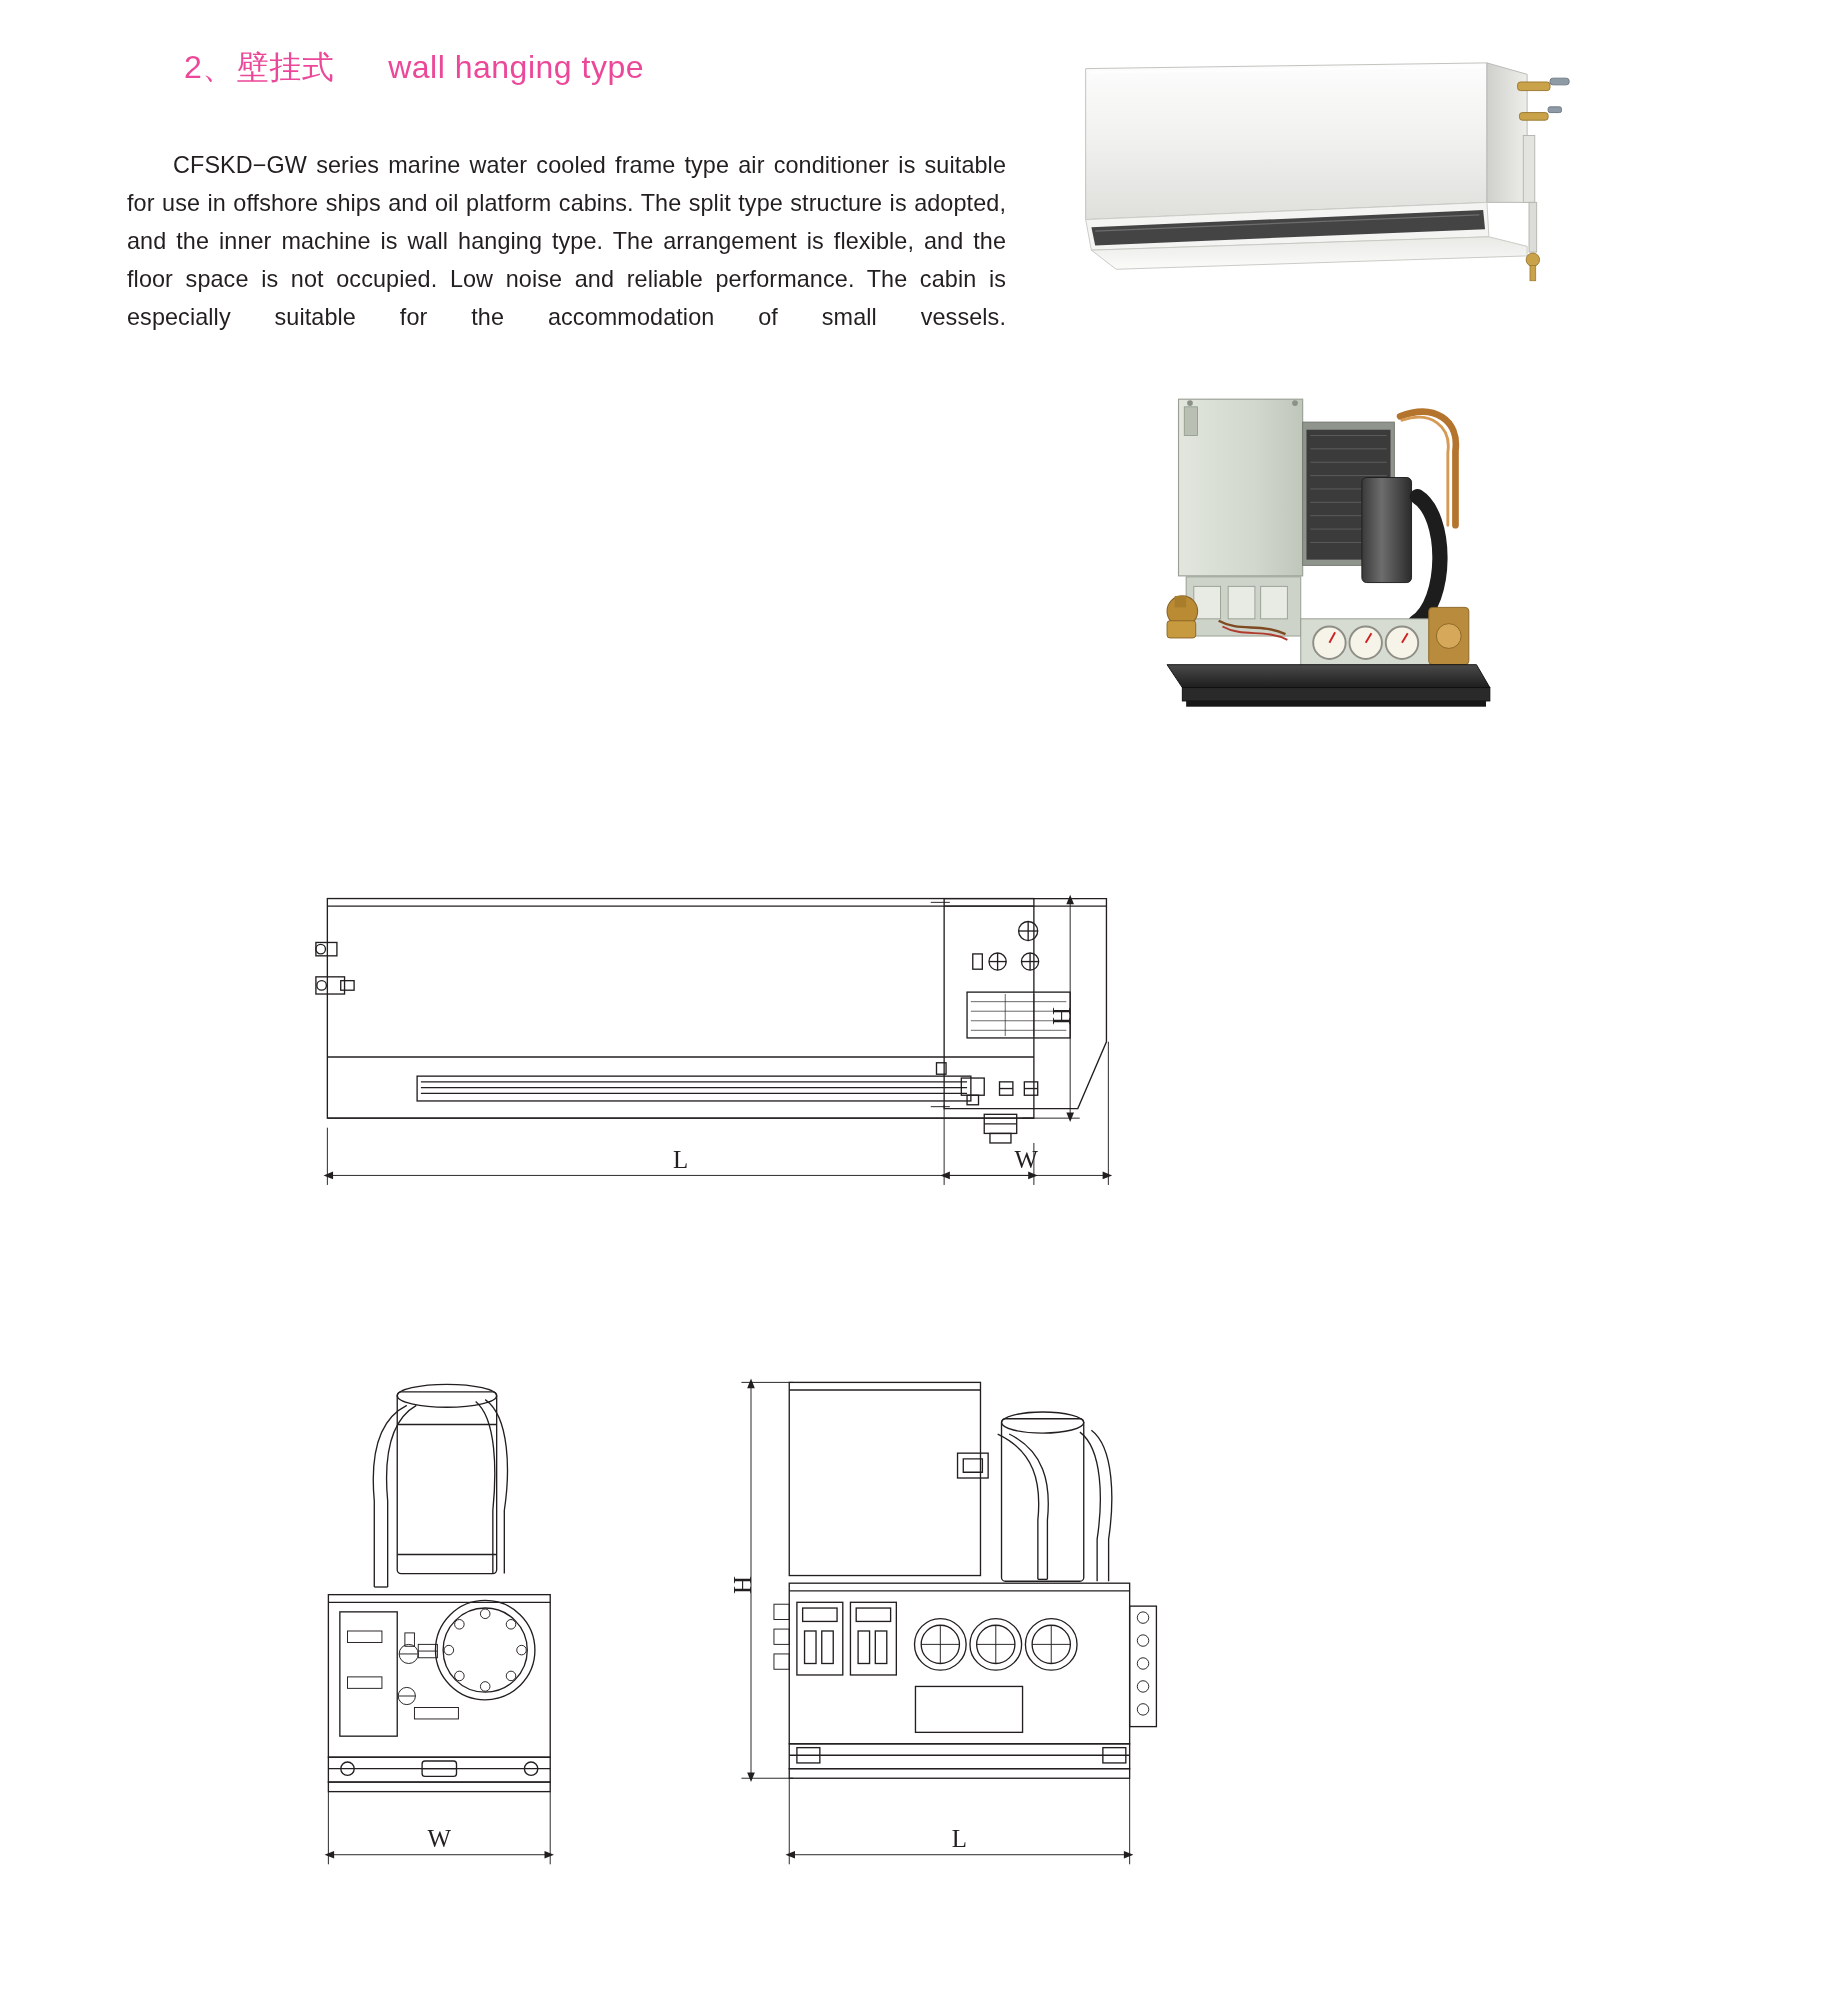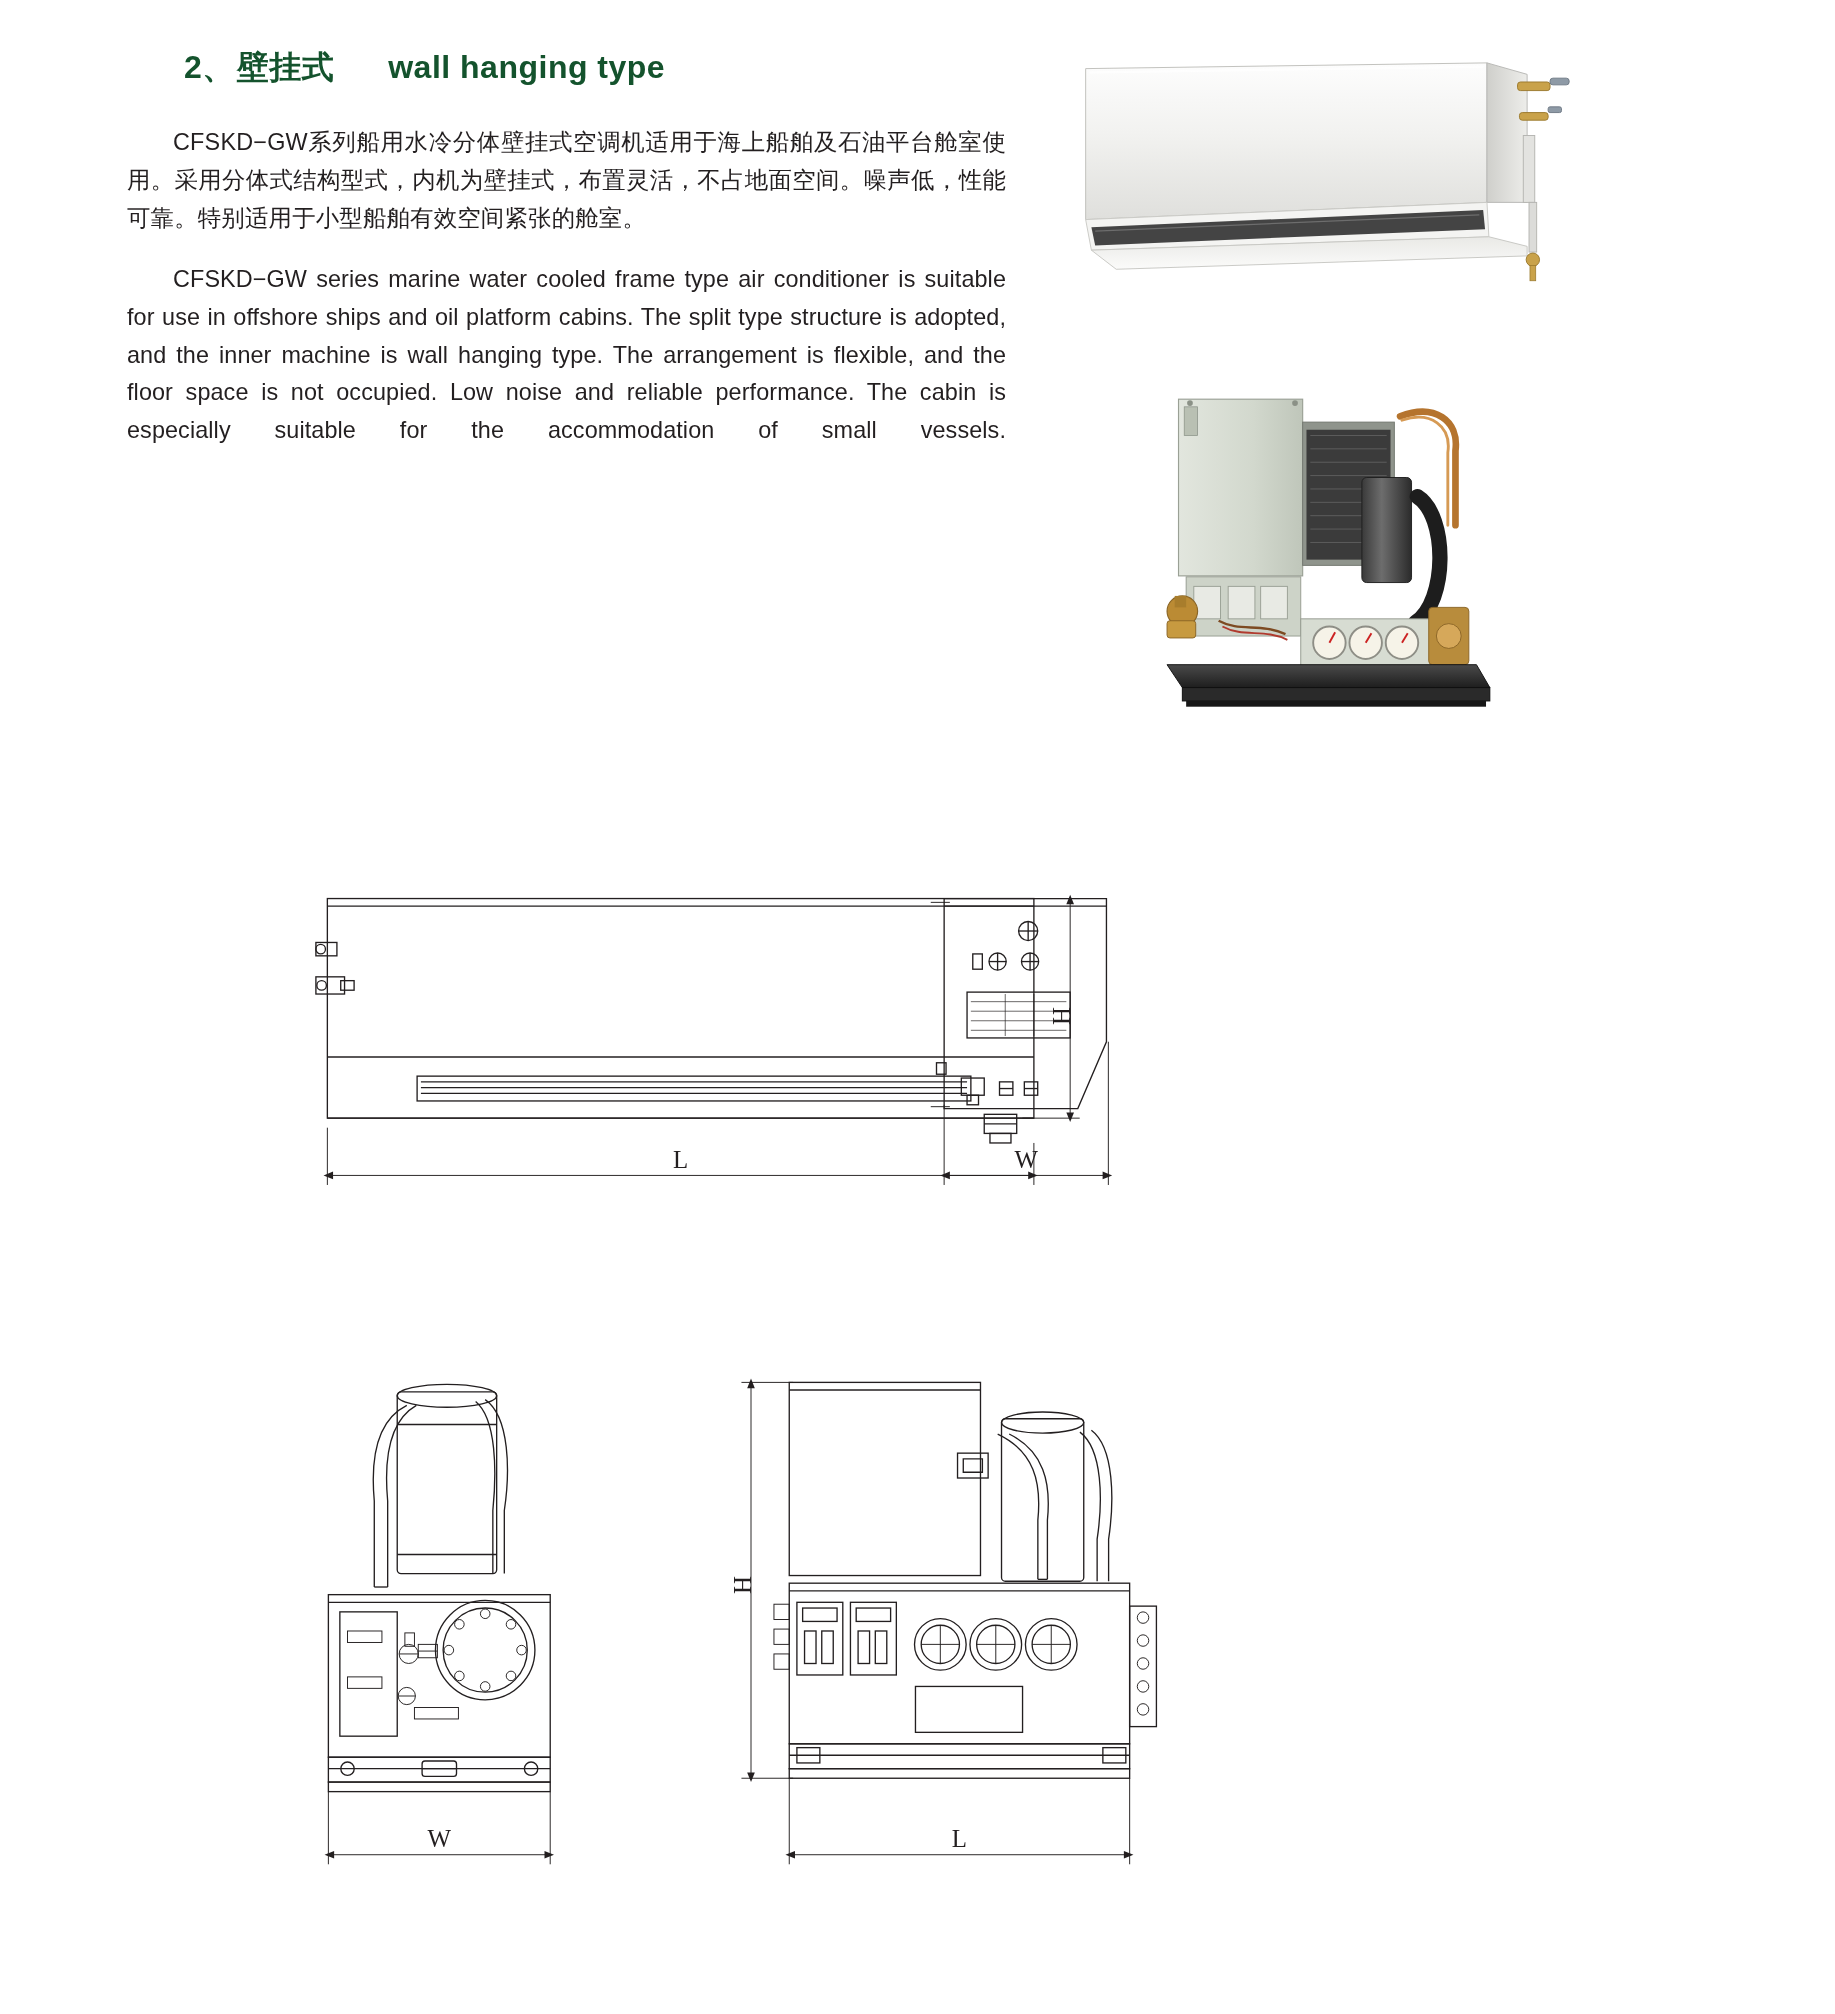--- a/index.html
+++ b/index.html
@@ -15,22 +15,22 @@
     color: #231f20;
     overflow: hidden;
   }
 
   
   .heading {
     position: absolute;
     left: 184px;
     top: 46px;
     font-size: 32px;
-    font-weight: bold;
-    color: #14532d;
+    font-weight: normal;
+    color: #ec4899;
     letter-spacing: 0.5px;
     white-space: nowrap;
   }
   .heading .num { }
   .heading .cn { margin-left: 1.9px; }
   .heading .en { margin-left: 54px; }
 
   
   .text-col {
     position: absolute;
@@ -102,21 +102,20 @@
   }
 </style>
 </head>
 <body>
 
 <div class="heading">
   <span class="num">2、</span><span class="cn">壁挂式</span><span class="en">wall hanging type</span>
 </div>
 
 <div class="text-col">
-  <p class="para cn">CFSKD−GW系列船用水冷分体壁挂式空调机适用于海上船舶及石油平台舱室使用。采用分体式结构型式，内机为壁挂式，布置灵活，不占地面空间。噪声低，性能可靠。特别适用于小型船舶有效空间紧张的舱室。</p>
   <p class="para en">CFSKD−GW series marine water cooled frame type air conditioner is suitable for use in offshore ships and oil platform cabins. The split type structure is adopted, and the inner machine is wall hanging type. The arrangement is flexible, and the floor space is not occupied. Low noise and reliable performance. The cabin is especially suitable for the accommodation of small vessels.</p>
 </div>
 
 <div class="photo-indoor">
   <svg width="516" height="239" viewBox="0 0 540 250">
     <defs>
       <linearGradient id="bodyG" x1="0" y1="0" x2="0" y2="1">
         <stop offset="0%" stop-color="#fdfdfd"></stop>
         <stop offset="45%" stop-color="#f2f2f0"></stop>
         <stop offset="100%" stop-color="#dfdfdc"></stop>

